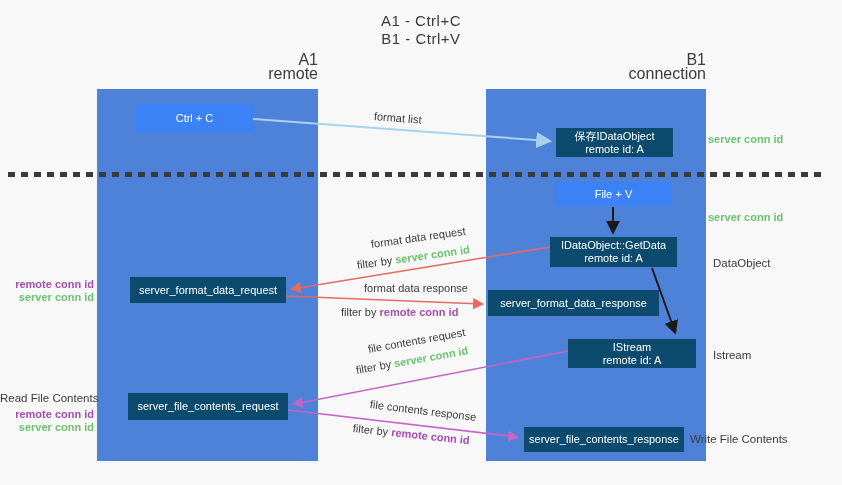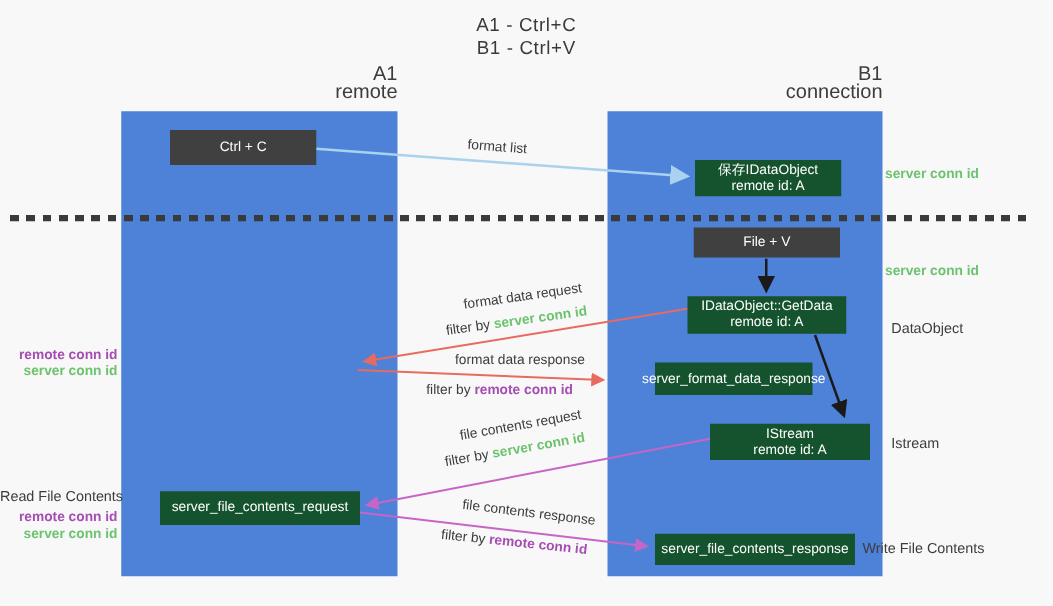--- a/index.html
+++ b/index.html
@@ -14,22 +14,22 @@
   
   .lane{top:89px;height:372px;background:#4d82d8;z-index:1;}
   .lane.left{left:97px;width:221px;}
   .lane.right{left:486px;width:220px;}
   
   .dotline{left:8px;top:172px;width:817px;height:5px;z-index:6;
     background:repeating-linear-gradient(to right,#3a3a3a 0 7px,transparent 7px 13px);}
   
   .node{z-index:3;display:flex;flex-direction:column;align-items:center;justify-content:center;
     color:#fff;font-size:11px;line-height:13px;text-align:center;white-space:nowrap;}
-  .node.green{background:#404040;}
-  .node.orange{background:#14532d;}
+  .node.green{background:#3b82f6;}
+  .node.orange{background:#0c4a6e;}
   
   svg.arrows{position:absolute;left:0;top:0;z-index:2;}
   
   .edge-label{z-index:4;font-size:11px;color:#3c3c3c;white-space:nowrap;transform-origin:left center;}
   .k-green{color:#6cc26f;font-weight:bold;}
   .k-purple{color:#a64db3;font-weight:bold;}
   
   .side{z-index:4;font-size:11px;white-space:nowrap;}
   .side.plain{color:#3c3c3c;font-size:11.5px;}
   .leftcol{left:0;width:94px;text-align:right;line-height:13px;}
@@ -76,36 +76,39 @@
     <line x1="550" y1="247" x2="292" y2="289" stroke="#e96a5f" stroke-width="1.6" marker-end="url(#m-red)"></line>
     <line x1="286" y1="296" x2="482" y2="304" stroke="#e96a5f" stroke-width="1.6" marker-end="url(#m-red)"></line>
     <line x1="652" y1="268" x2="675" y2="332" stroke="#1a1a1a" stroke-width="2" marker-end="url(#m-black)"></line>
     <line x1="568" y1="351" x2="294" y2="404" stroke="#c765c7" stroke-width="1.6" marker-end="url(#m-mag)"></line>
     <line x1="288" y1="410" x2="517" y2="437" stroke="#c765c7" stroke-width="1.6" marker-end="url(#m-mag)"></line>
   </svg>
 
   <div class="abs node green" style="left:136px;top:104px;width:117px;height:28px;">
     <span>Ctrl + C</span>
   </div>
+  <div class="abs node orange" style="left:130px;top:277px;width:156px;height:26px;">
+    <span>server_format_data_request</span>
+  </div>
   <div class="abs node orange" style="left:128px;top:393px;width:160px;height:27px;">
     <span>server_file_contents_request</span>
   </div>
 
   <div class="abs node orange" style="left:556px;top:128px;width:117px;height:29px;">
     <span>保存IDataObject</span>
     <span>remote id: A</span>
   </div>
   <div class="abs node green" style="left:555px;top:182px;width:117px;height:24px;">
     <span>File + V</span>
   </div>
   <div class="abs node orange" style="left:550px;top:237px;width:127px;height:30px;">
     <span>IDataObject::GetData</span>
     <span>remote id: A</span>
   </div>
-  <div class="abs node orange" style="left:488px;top:290px;width:126px;height:26px;margin-left:36px;">
+  <div class="abs node orange" style="left:488px;top:290px;width:171px;height:26px;">
     <span>server_format_data_response</span>
   </div>
   <div class="abs node orange" style="left:568px;top:339px;width:128px;height:29px;">
     <span>IStream</span>
     <span>remote id: A</span>
   </div>
   <div class="abs node orange" style="left:524px;top:427px;width:160px;height:25px;">
     <span>server_file_contents_response</span>
   </div>
 

